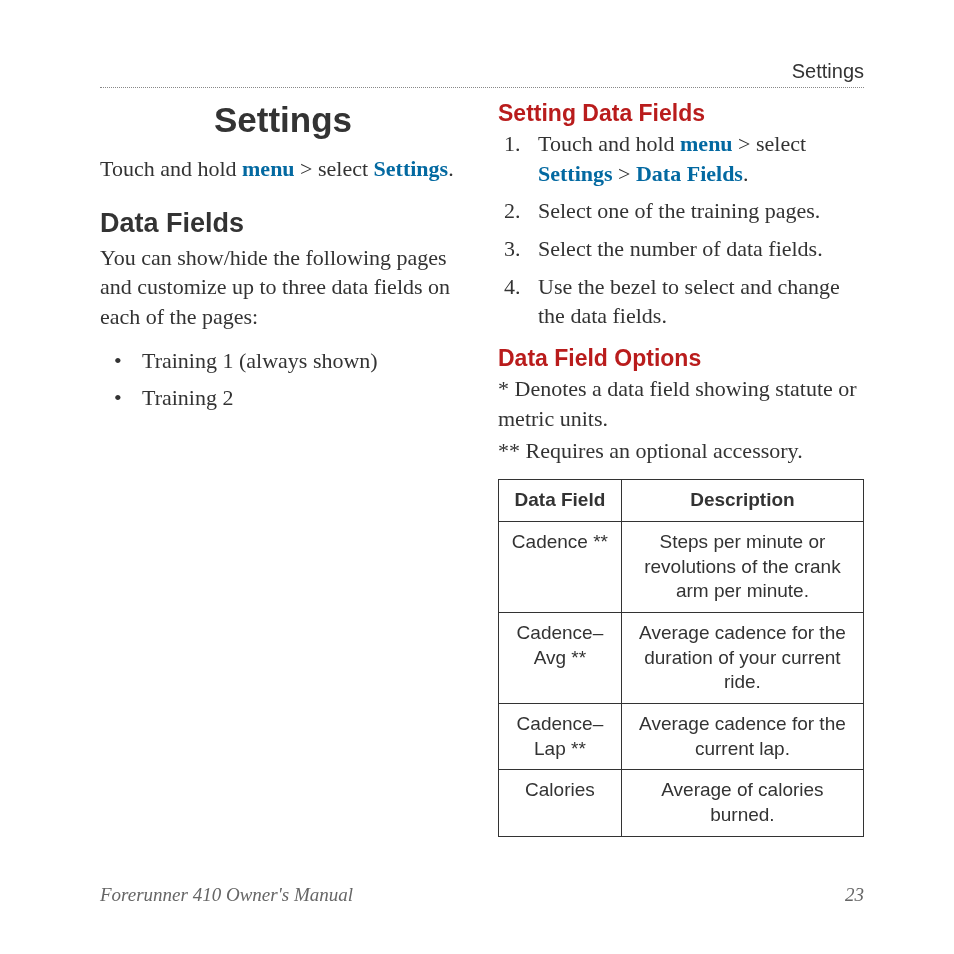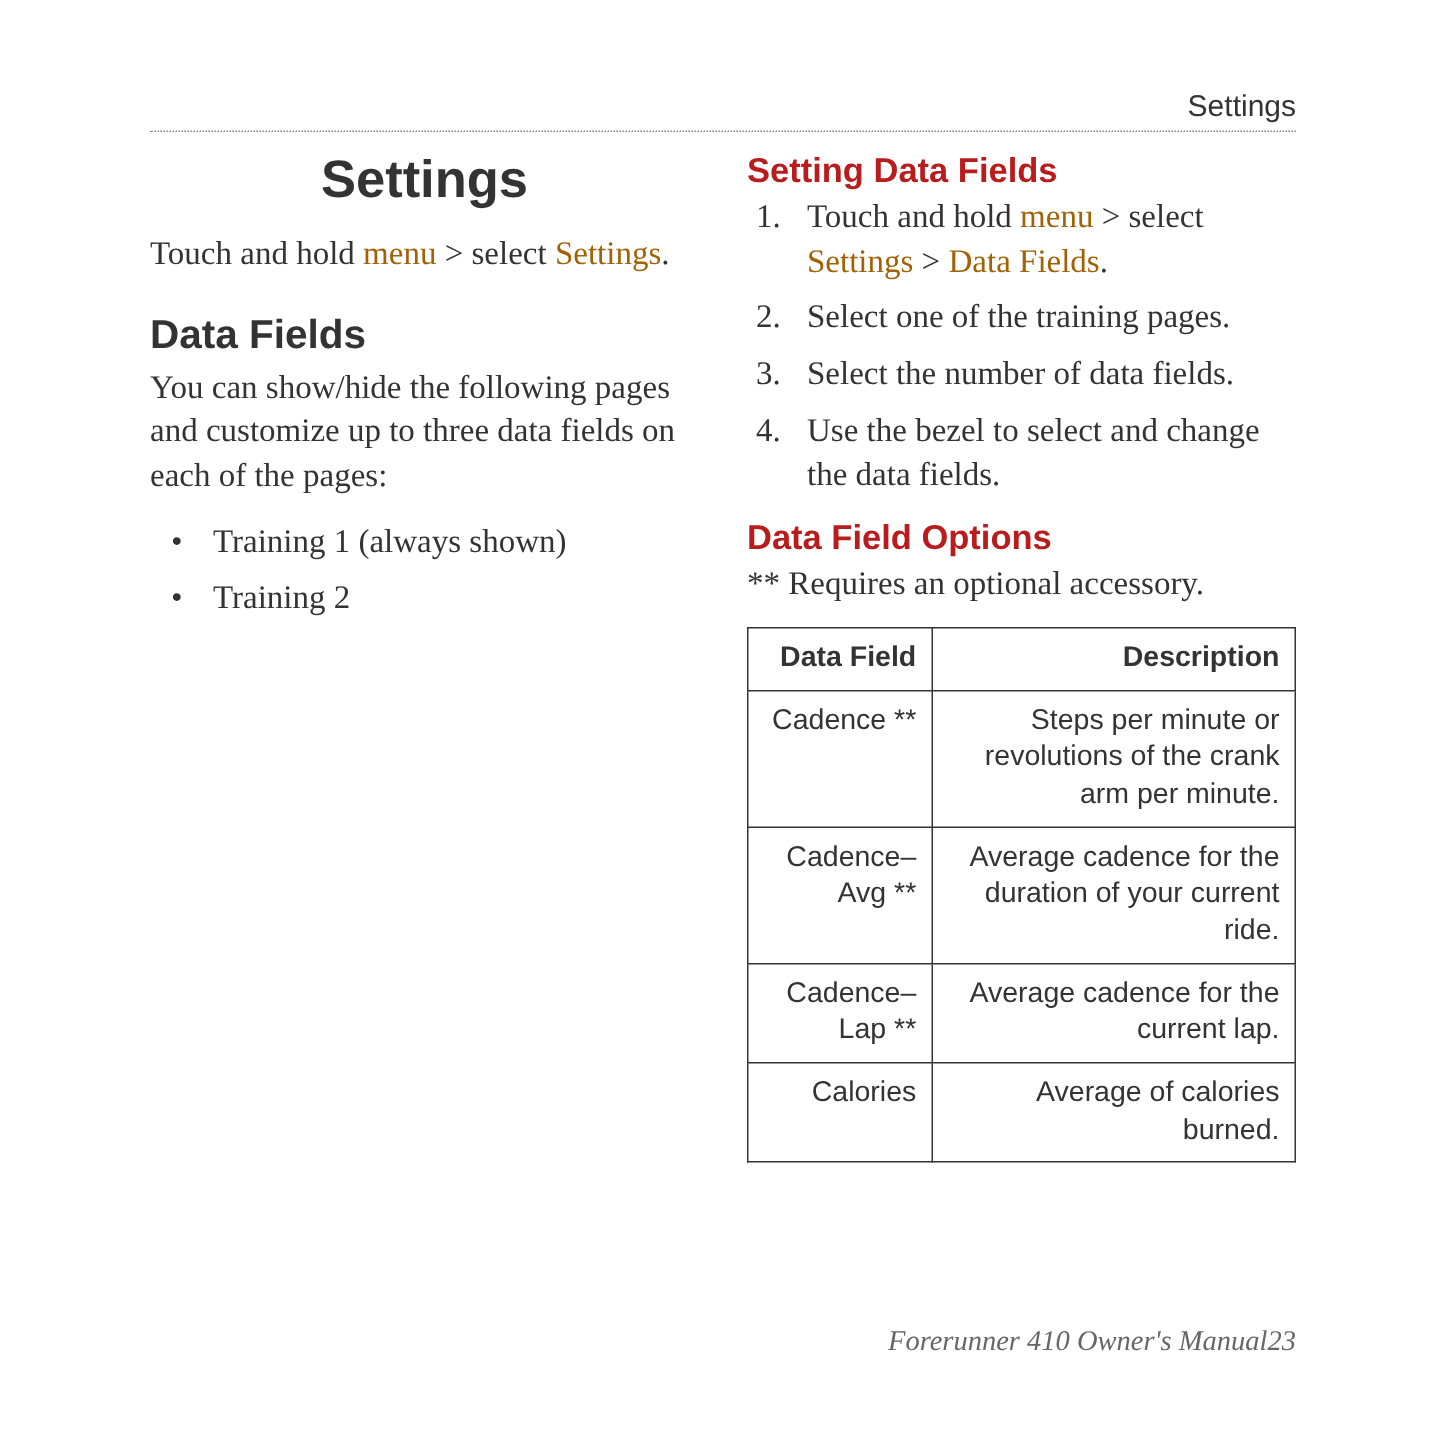--- a/index.html
+++ b/index.html
@@ -59,22 +59,22 @@
       color: #b91c1c;
       margin-bottom: 2px;
     }
     p {
       line-height: 1.35;
       margin-bottom: 14px;
       color: #333;
     }
     .kw {
       font-family: Georgia, 'Times New Roman', serif;
-      font-weight: normal;
-      color: #a16207;
+      font-weight: bold;
+      color: #0369a1;
     }
     .bold {
       font-weight: bold;
     }
     ul.bullets {
       list-style: none;
       padding-left: 14px;
       margin-bottom: 12px;
     }
     ul.bullets li {
@@ -111,38 +111,39 @@
       border-collapse: collapse;
       width: 100%;
       margin-top: 10px;
       font-family: Arial, Helvetica, sans-serif;
       font-size: 19px;
     }
     table.datafields th,
     table.datafields td {
       border: 1.5px solid #333;
       padding: 8px 10px;
-      text-align: right;
+      text-align: center;
       vertical-align: top;
       line-height: 1.3;
     }
     table.datafields th {
       font-weight: bold;
     }
     .footer {
       position: absolute;
       bottom: 48px;
       left: 100px;
       right: 90px;
       display: flex;
-      justify-content: flex-end;
+      justify-content: space-between;
       font-style: italic;
       font-family: Georgia, 'Times New Roman', serif;
       font-size: 19px;
       color: #666;
+      gap: 45px;
     }
   </style>
 </head>
 <body>
 
 <div class="page">
   <div class="header-section">Settings</div>
 
   <div class="columns">
 
@@ -169,20 +170,21 @@
       <ol class="numbered">
         <li>
           <span>Touch and hold </span><span class="kw">menu</span><span> &gt; select </span><span class="kw">Settings</span><span> &gt; </span><span class="kw">Data Fields</span><span>.</span>
         </li>
         <li>Select one of the training pages.</li>
         <li>Select the number of data fields.</li>
         <li>Use the bezel to select and change the data fields.</li>
       </ol>
 
       <h3 class="subsection">Data Field Options</h3>
+      <p style="margin-bottom:2px;">* Denotes a data field showing statute or metric units.</p>
       <p>** Requires an optional accessory.</p>
 
       <table class="datafields">
         <tbody>
             <tr>
           <th>Data Field</th>
           <th>Description</th>
         </tr>
         <tr>
           <td>Cadence **</td>

